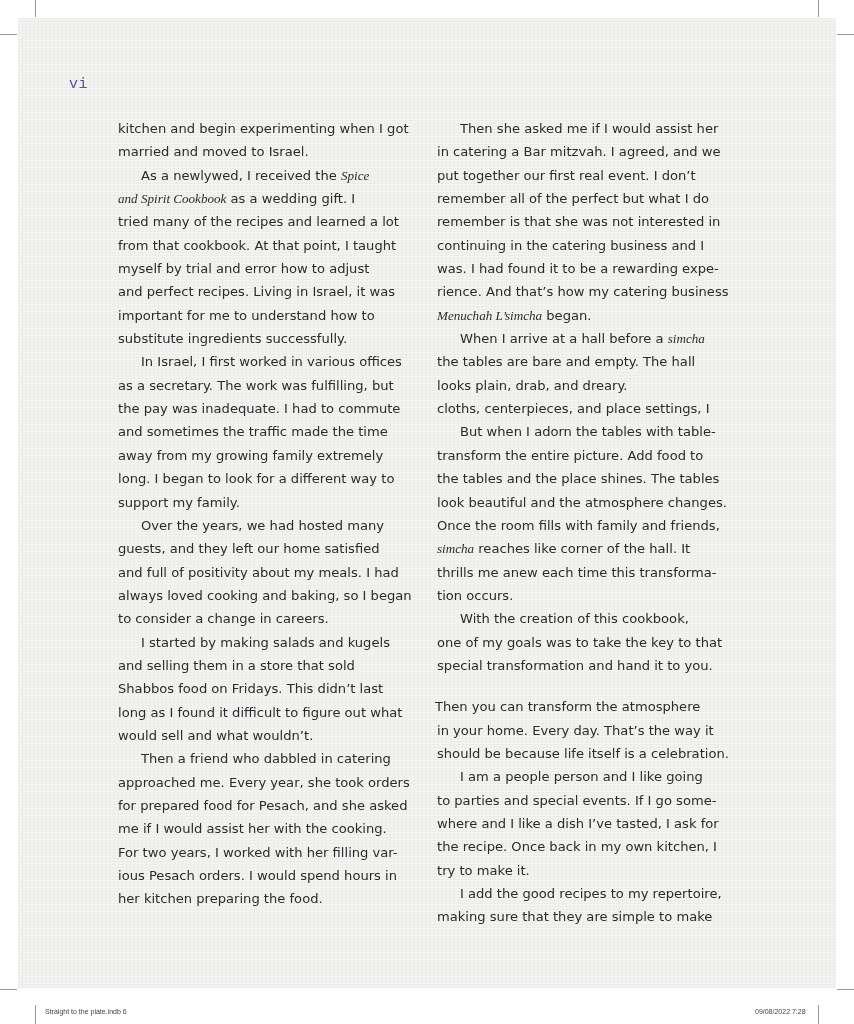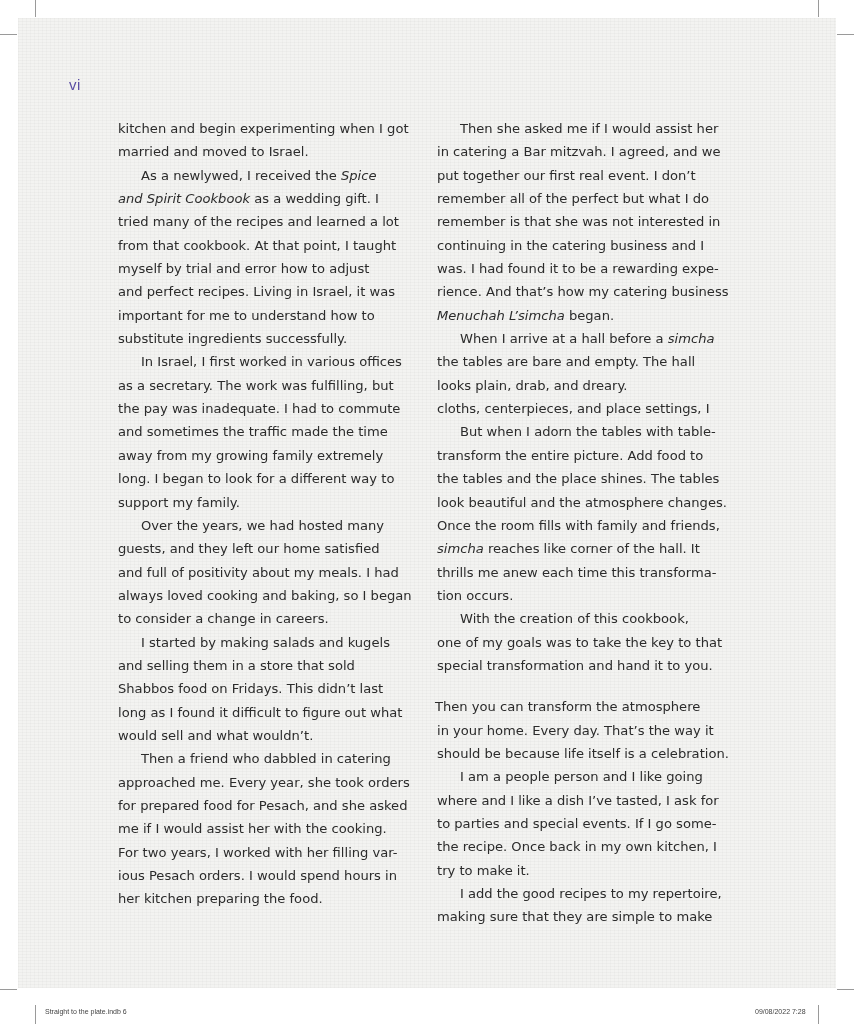--- a/index.html
+++ b/index.html
@@ -12,33 +12,33 @@
       position: absolute; left: 18px; top: 18px; width: 818px; height: 970px;
       background-color: #f3f3f1;
       background-image:
         repeating-linear-gradient(0deg, rgba(0,0,0,0.025) 0px, rgba(0,0,0,0.025) 1px, transparent 1px, transparent 3px),
         repeating-linear-gradient(90deg, rgba(0,0,0,0.02) 0px, rgba(0,0,0,0.02) 1px, transparent 1px, transparent 4px);
     }
     .crop { position: absolute; background: #9a9a9a; }
     .folio {
       position: absolute; left: 69px; top: 76px;
       color: #5b4fa3; font-size: 15px; letter-spacing: 0.5px;
-      font-family: Liberation Sans, sans-serif;
+      font-family: Liberation Mono, monospace;
     }
     .col {
       position: absolute; top: 117px; width: 300px;
       font-family: "DejaVu Sans", sans-serif;
       font-size: 13.1px; line-height: 23.35px; color: #2b2b2b;
     }
     .col-left { left: 118px; }
     .col-right { left: 437px; }
     .line { white-space: nowrap; display: block; height: 23.35px; }
     .line.indent { padding-left: 23px; }
     .line.out { margin-left: -2px; margin-top: 18px; }
-    em { font-style: italic; }
+    em { font-style: italic; font-family: Liberation Serif, serif; }
     .slug {
       position: absolute; top: 1008px; font-size: 7px; color: #444;
       font-family: "Liberation Sans", sans-serif;
     }
   </style>
 </head>
 <body>
 
 <div class="page"></div>
 
@@ -111,22 +111,22 @@
     <span class="line"><em>simcha</em><span> reaches like corner of the hall. It</span></span>
     <span class="line">thrills me anew each time this transforma-</span>
     <span class="line">tion occurs.</span>
     <span class="line indent">With the creation of this cookbook,</span>
     <span class="line">one of my goals was to take the key to that</span>
     <span class="line">special transformation and hand it to you.</span>
     <span class="line out">Then you can transform the atmosphere</span>
     <span class="line">in your home. Every day. That’s the way it</span>
     <span class="line">should be because life itself is a celebration.</span>
     <span class="line indent">I am a people person and I like going</span>
+    <span class="line">to parties and special events. If I go some-</span>
     <span class="line">where and I like a dish I’ve tasted, I ask for</span>
-    <span class="line">to parties and special events. If I go some-</span>
     <span class="line">the recipe. Once back in my own kitchen, I</span>
     <span class="line">try to make it.</span>
     <span class="line indent">I add the good recipes to my repertoire,</span>
     <span class="line">making sure that they are simple to make</span>
   </div>
 
 <div class="slug" style="left:45px;">Straight to the plate.indb   6</div>
 <div class="slug" style="left:755px;">09/08/2022   7:28</div>
 
 </body></html>

